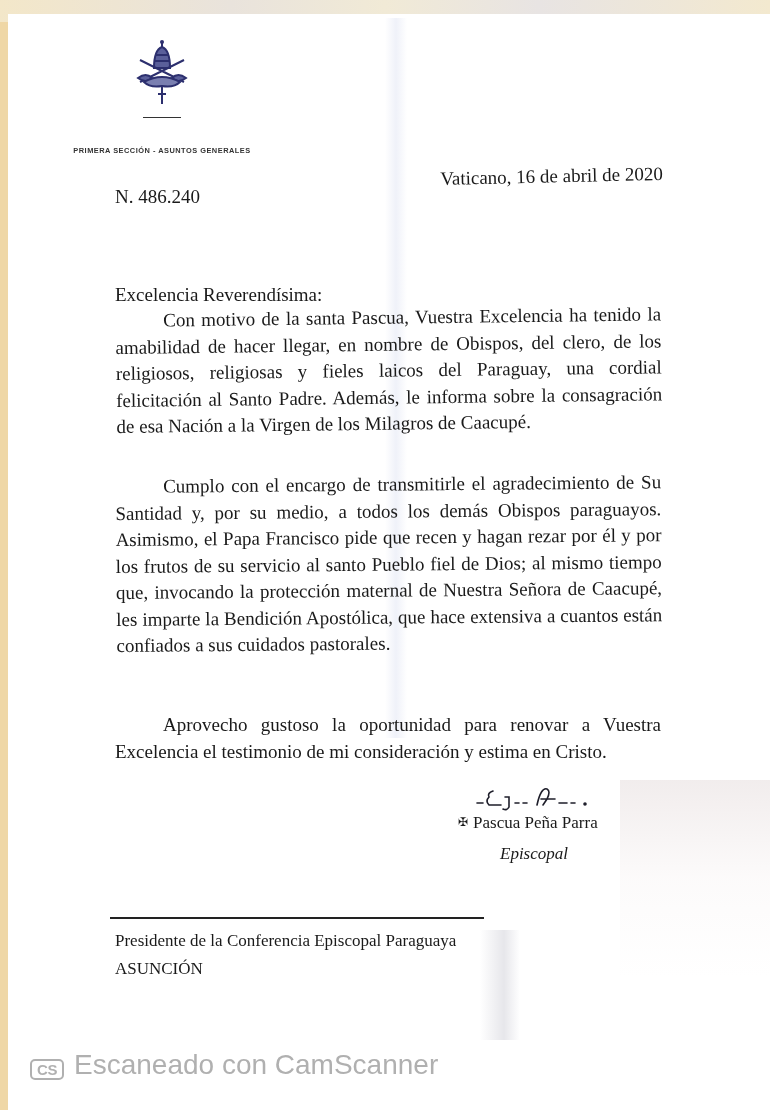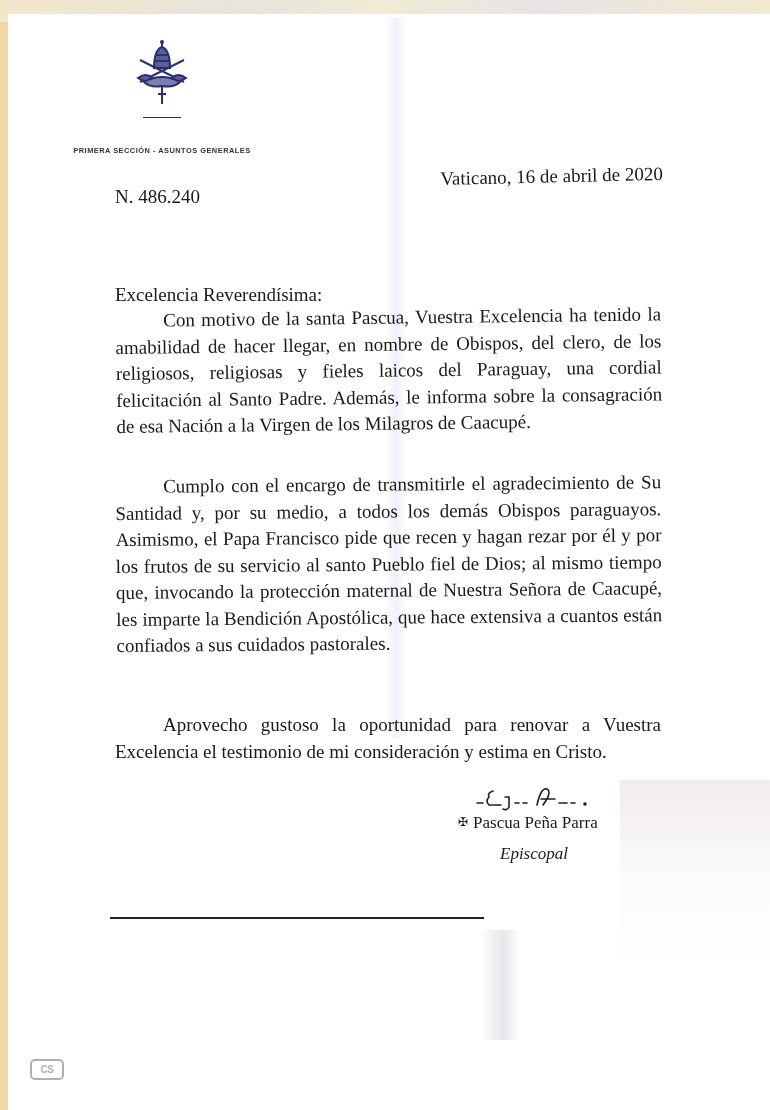--- a/index.html
+++ b/index.html
@@ -68,21 +68,21 @@
 
   .watermark {
     position: absolute; left: 30px; top: 1045px; height: 40px;
     display: flex; align-items: center; gap: 10px;
     font-family: "Liberation Sans", "DejaVu Sans", sans-serif;
     color: rgba(150,150,150,0.75);
   }
   .cs-logo {
     width: 34px; height: 21px; border: 2.5px solid rgba(150,150,150,0.75); border-radius: 5px;
     box-sizing: border-box; display: flex; align-items: center; justify-content: center;
-    font-weight: bold; font-size: 10px; letter-spacing: -0.5px; margin-top: 8px;
+    font-weight: bold; font-size: 15px; letter-spacing: -0.5px; margin-top: 8px;
   }
   .wm-text { font-size: 28px; }
 </style>
 </head>
 <body>
 
 <div class="left-edge"></div>
 <div class="top-strip"></div>
 <div class="paper"></div>
 <div class="shade-vert"></div>
@@ -127,17 +127,20 @@
     <circle cx="110" cy="21" r="1" fill="#1e1e2a"></circle>
   </g>
 </svg>
 <div class="signer">
   <span class="cross">✠</span><span>Pascua Peña Parra</span>
 </div>
 <div class="signer-title">Episcopal</div>
 
 <div class="addr-rule"></div>
 <div class="addressee">
+  <div>Presidente de la Conferencia Episcopal Paraguaya</div>
+  <div>ASUNCIÓN</div>
 </div>
 
 <div class="watermark">
   <div class="cs-logo">CS</div>
+  <div class="wm-text">Escaneado con CamScanner</div>
 </div>
 
 </body></html>

